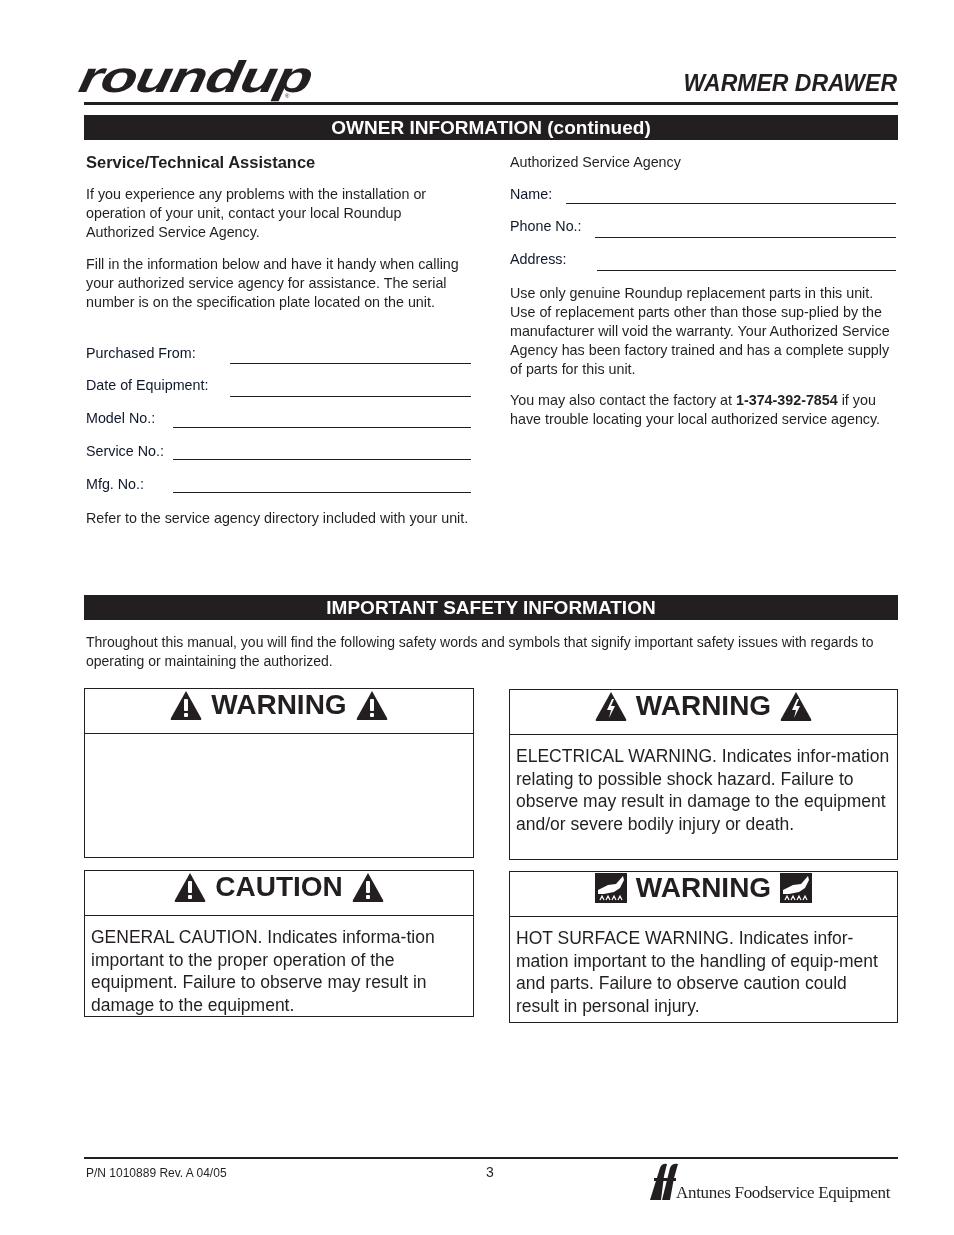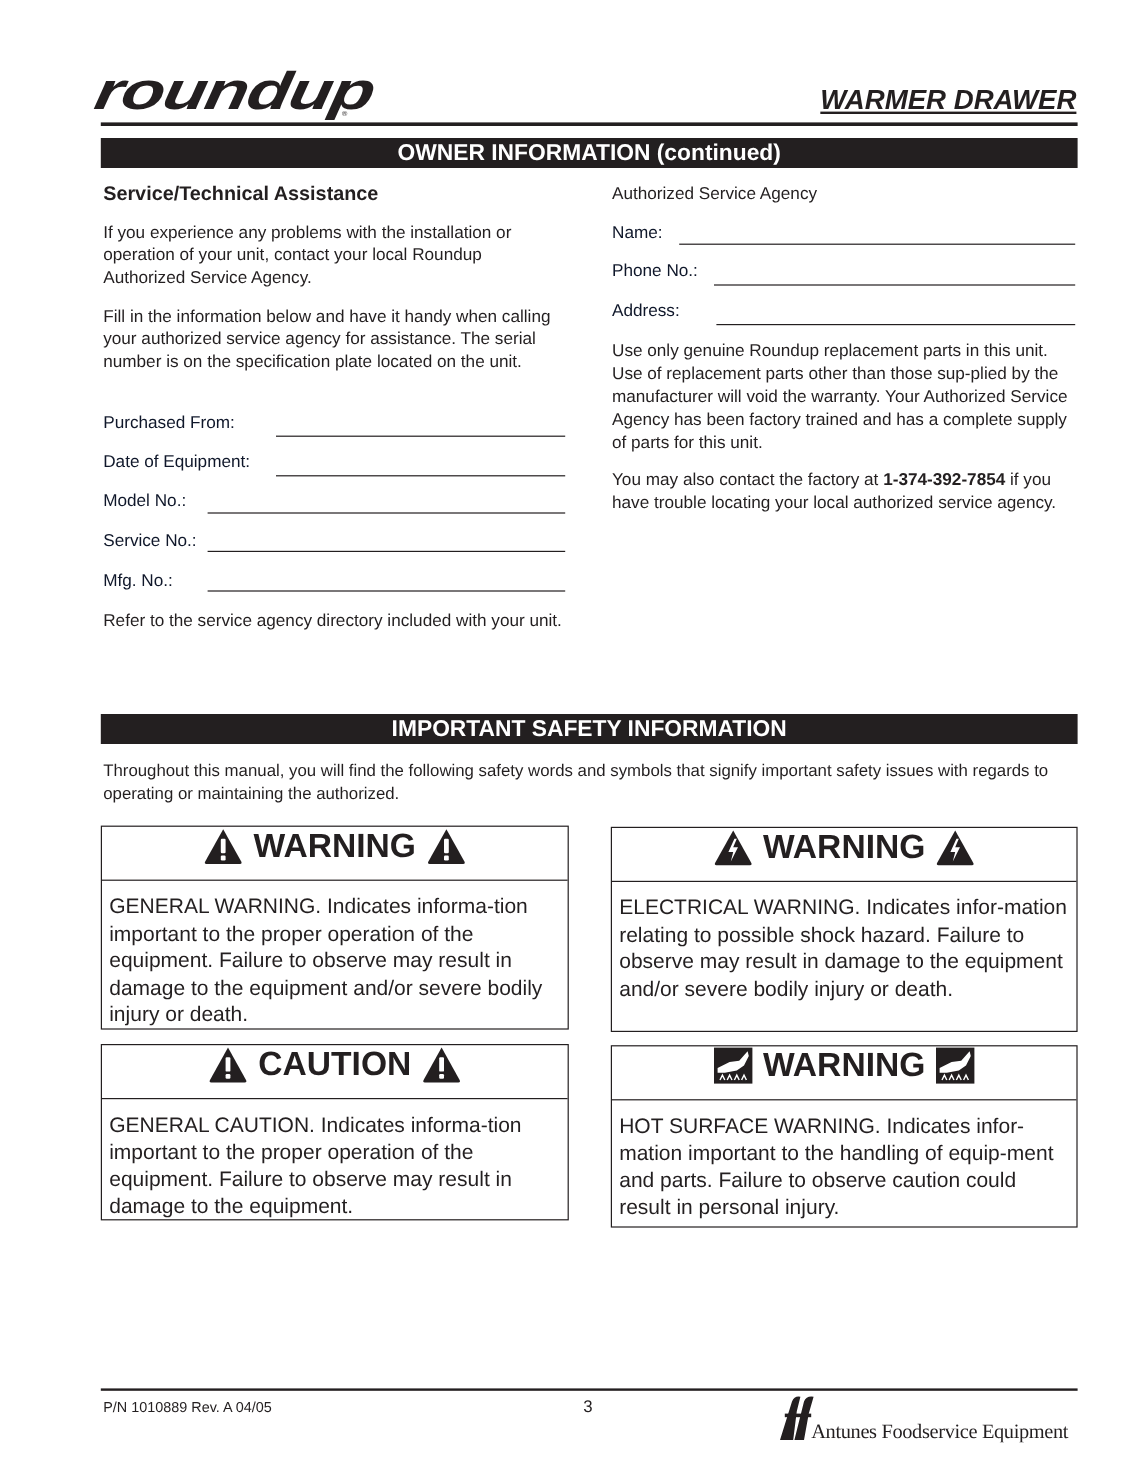--- a/index.html
+++ b/index.html
@@ -3,21 +3,21 @@
   <meta charset="utf-8">
   <style>
     * { box-sizing: border-box; margin: 0; padding: 0; }
     html, body { width: 954px; height: 1235px; background: #ffffff; }
     body { position: relative; font-family: "Liberation Sans", sans-serif; color: #231f20; overflow: hidden; }
     .abs { position: absolute; }
 
     
     .logo { left: 84px; top: 55px; font-family: "Liberation Sans", sans-serif; font-weight: 900; font-style: italic; font-size: 44px; letter-spacing: -1px; color: #231f20; transform: scaleX(1.35) skewX(-8deg); transform-origin: left top; line-height: 44px; }
     .logo-reg { left: 285px; top: 93px; font-size: 6px; }
-    .doc-title { right: 57px; top: 70px; font-size: 23px; font-weight: bold; font-style: italic; color: #231f20; text-decoration: underline; }
+    .doc-title { right: 57px; top: 70px; font-size: 23px; font-weight: bold; font-style: italic; color: #231f20; }
     .header-rule { left: 84px; top: 102px; width: 814px; height: 3px; background: #231f20; }
 
     .section-bar { left: 84px; width: 814px; height: 25px; background: #231f20; color: #fff; font-weight: bold; font-size: 19px; text-align: center; line-height: 26px; }
 
     .p { font-size: 14.3px; line-height: 19px; color: #231f20; }
     .h3 { font-size: 16.5px; font-weight: bold; color: #231f20; }
 
     .field-row { position: absolute; font-size: 14.3px; color: #0f172a; }
     .field-line { position: absolute; height: 1px; background: #231f20; }
 
@@ -87,21 +87,20 @@
         <rect x="15" y="10" width="4" height="12" rx="1" fill="#fff"></rect>
         <rect x="15" y="24" width="4" height="4" rx="1" fill="#fff"></rect>
       </svg>
     <span>WARNING</span>
     <svg class="ico" viewBox="0 0 34 32">
         <path d="M17 2 L32 29 Q33 31 31 31 L3 31 Q1 31 2 29 Z" fill="#231f20"></path>
         <rect x="15" y="10" width="4" height="12" rx="1" fill="#fff"></rect>
         <rect x="15" y="24" width="4" height="4" rx="1" fill="#fff"></rect>
       </svg>
   </div>
-  <div class="sbox-body">GENERAL WARNING.  Indicates informa-tion important to the proper operation of the equipment.  Failure to observe may result in damage to the equipment and/or severe bodily injury or death.</div>
 </div>
 
 <div class="sbox" style="left:509px; top:689px; width:389px; height:171px;">
   <div class="sbox-head">
     <svg class="ico" viewBox="0 0 34 32">
         <path d="M17 2 L32 29 Q33 31 31 31 L3 31 Q1 31 2 29 Z" fill="#231f20"></path>
         <path d="M18 9 L13 20 L17 20 L15 28 L21 16 L17 16 L20 9 Z" fill="#fff"></path>
       </svg>
     <span>WARNING</span>
     <svg class="ico" viewBox="0 0 34 32">

